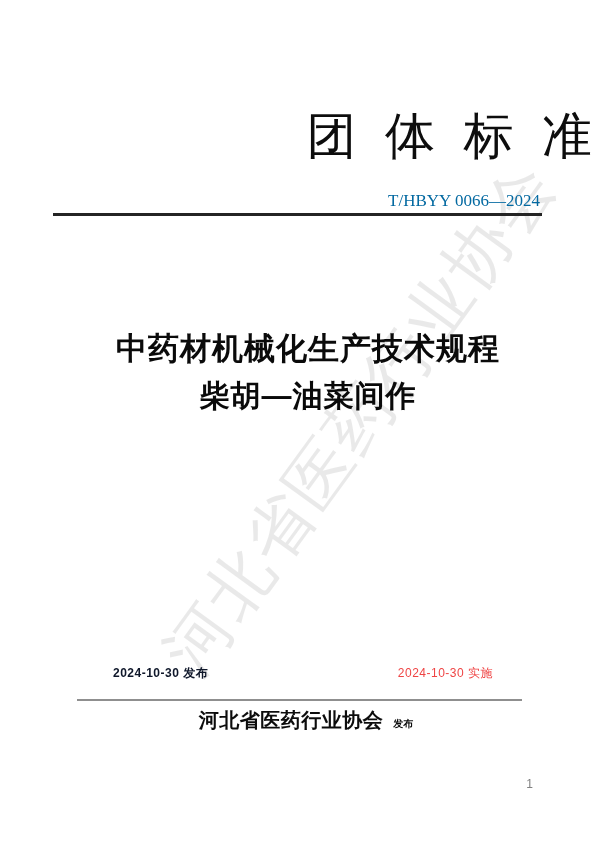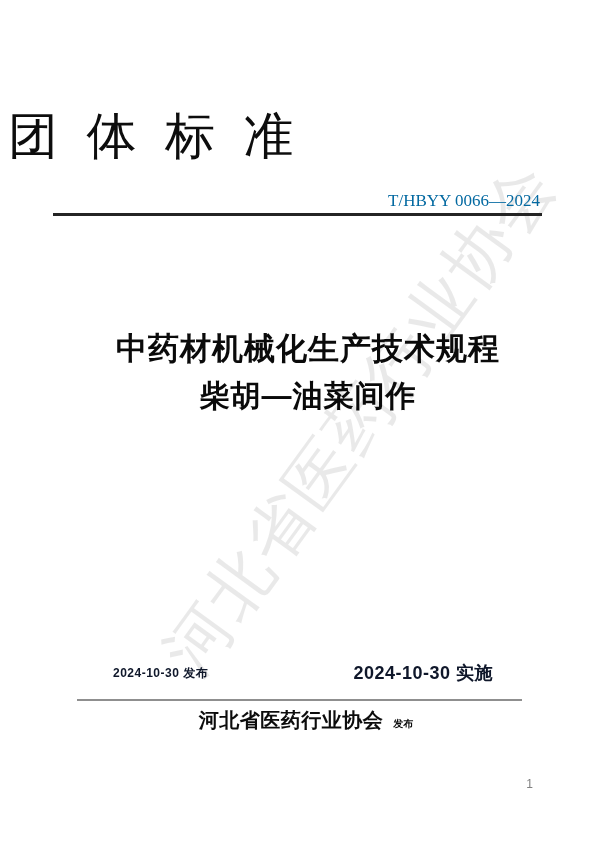--- a/index.html
+++ b/index.html
@@ -31,21 +31,21 @@
     transform-origin: left center;
     z-index: 0;
     pointer-events: none;
     user-select: none;
   }
   .header-title {
     position: absolute;
     top: 106px;
     left: 0;
     width: 100%;
-    text-align: left;
+    text-align: right;
     font-family: "Liberation Serif", serif;
     font-size: 50px;
     line-height: 60px;
     font-weight: 400;
     letter-spacing: 8px;
     text-indent: 8px;
     color: #0d0d0d;
     z-index: 1;
     white-space: pre;
   }
@@ -99,25 +99,25 @@
     line-height: 20px;
     font-weight: 600;
     letter-spacing: 0.5px;
     color: #0f172a;
     z-index: 1;
   }
   .date-impl {
     position: absolute;
     top: 663px;
     right: 107px;
-    font-size: 18px;
+    font-size: 12px;
     line-height: 20px;
-    font-weight: 700;
+    font-weight: 400;
     letter-spacing: 0.5px;
-    color: #0f172a;
+    color: #ef4444;
     z-index: 1;
   }
   .rule-bottom {
     position: absolute;
     top: 699px;
     left: 77px;
     width: 445px;
     height: 2px;
     background: #8f8f8f;
     z-index: 1;

